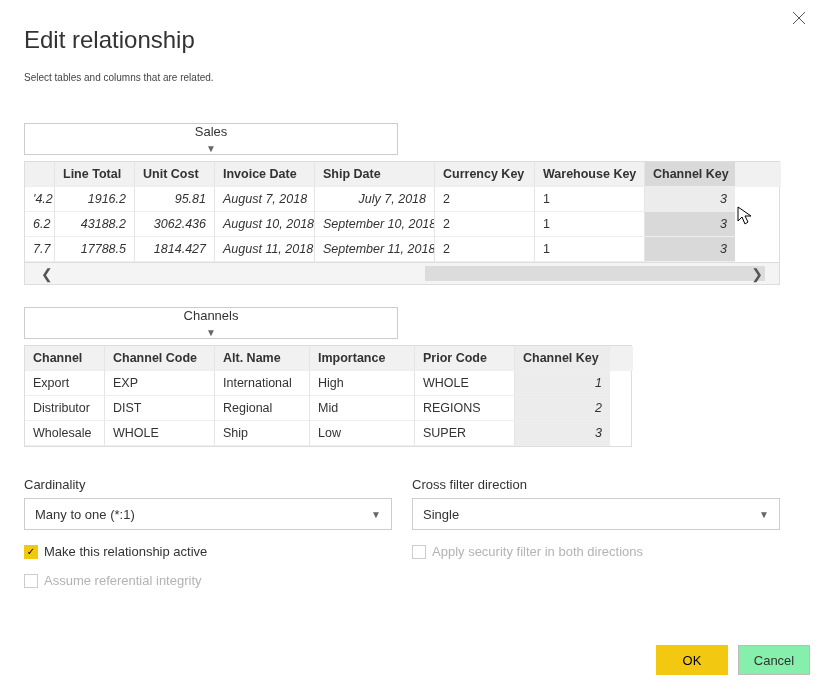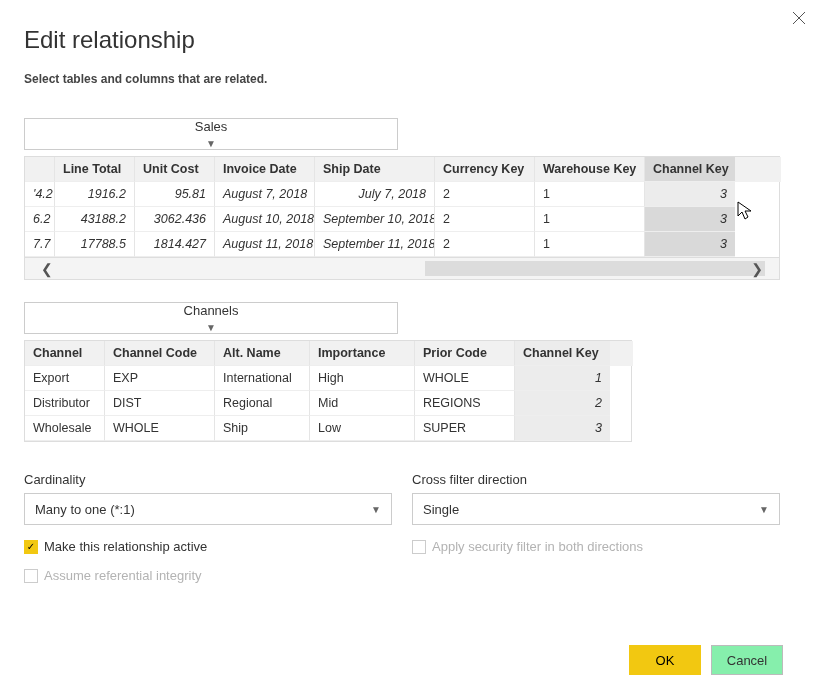--- a/index.html
+++ b/index.html
@@ -30,24 +30,23 @@
     cursor: pointer;
   }
   .close-x svg { stroke: #555; stroke-width: 1; }
   h1.title {
     font-size: 24px;
     font-weight: 400;
     color: #333;
     margin: 18px 0 18px 0;
   }
   .subtitle {
-    font-size: 12px;
+    font-size: 10px;
     color: #444;
-    margin-bottom: 32px;
-    font-weight: bold;
+    margin-bottom: 40px;
   }
   .select-box {
     width: 374px;
     height: 32px;
     border: 1px solid #ccc;
     display: flex;
     align-items: center;
     justify-content: space-between;
     padding: 0 10px;
     cursor: pointer;
@@ -124,21 +123,21 @@
   .check-row.disabled { color: #b3b3b3; }
   .chk {
     width: 14px; height: 14px; border: 1px solid #888; display: inline-flex;
     align-items: center; justify-content: center; font-size: 10px;
   }
   .chk.on { background: #f2c811; border-color: #f2c811; color: #000; }
   .chk.off-dis { border-color: #ccc; }
   .footer {
     position: absolute;
     bottom: 24px;
-    right: 40px;
+    right: 13px;
     display: flex;
     gap: 10px;
   }
   .btn {
     min-width: 72px;
     height: 30px;
     border: 1px solid #bbb;
     display: flex;
     align-items: center;
     justify-content: center;

